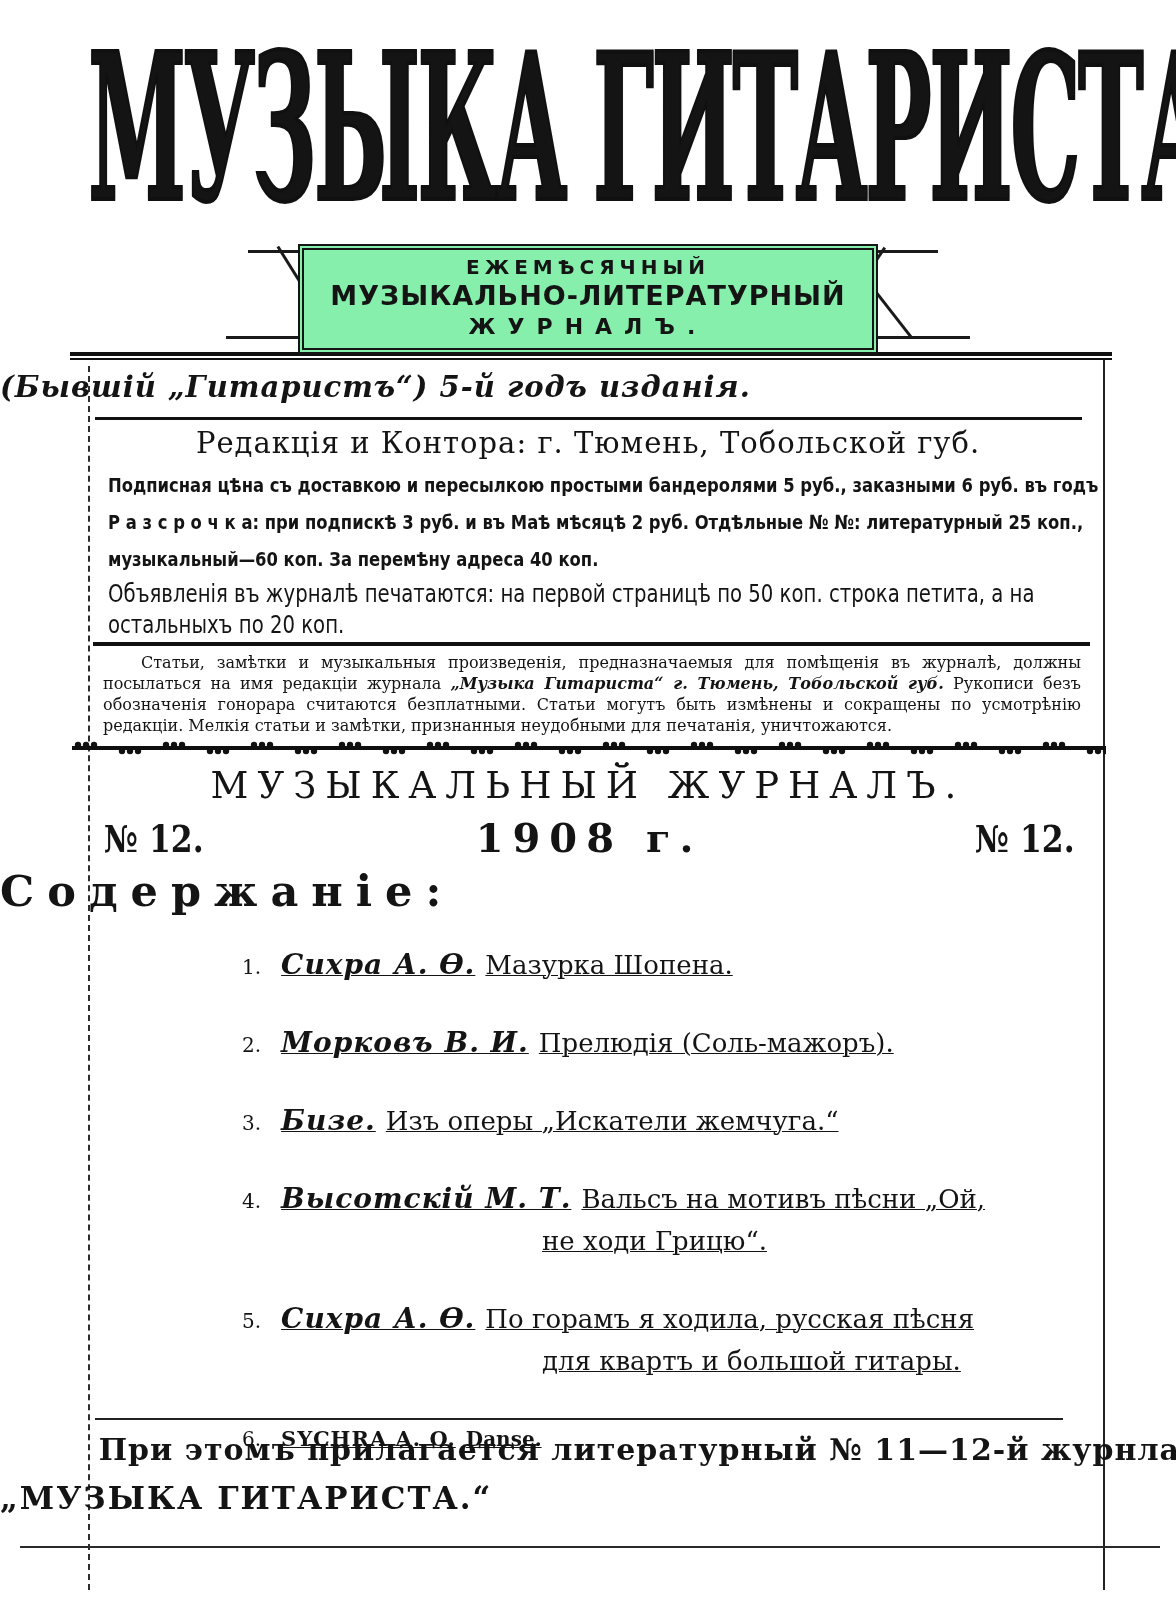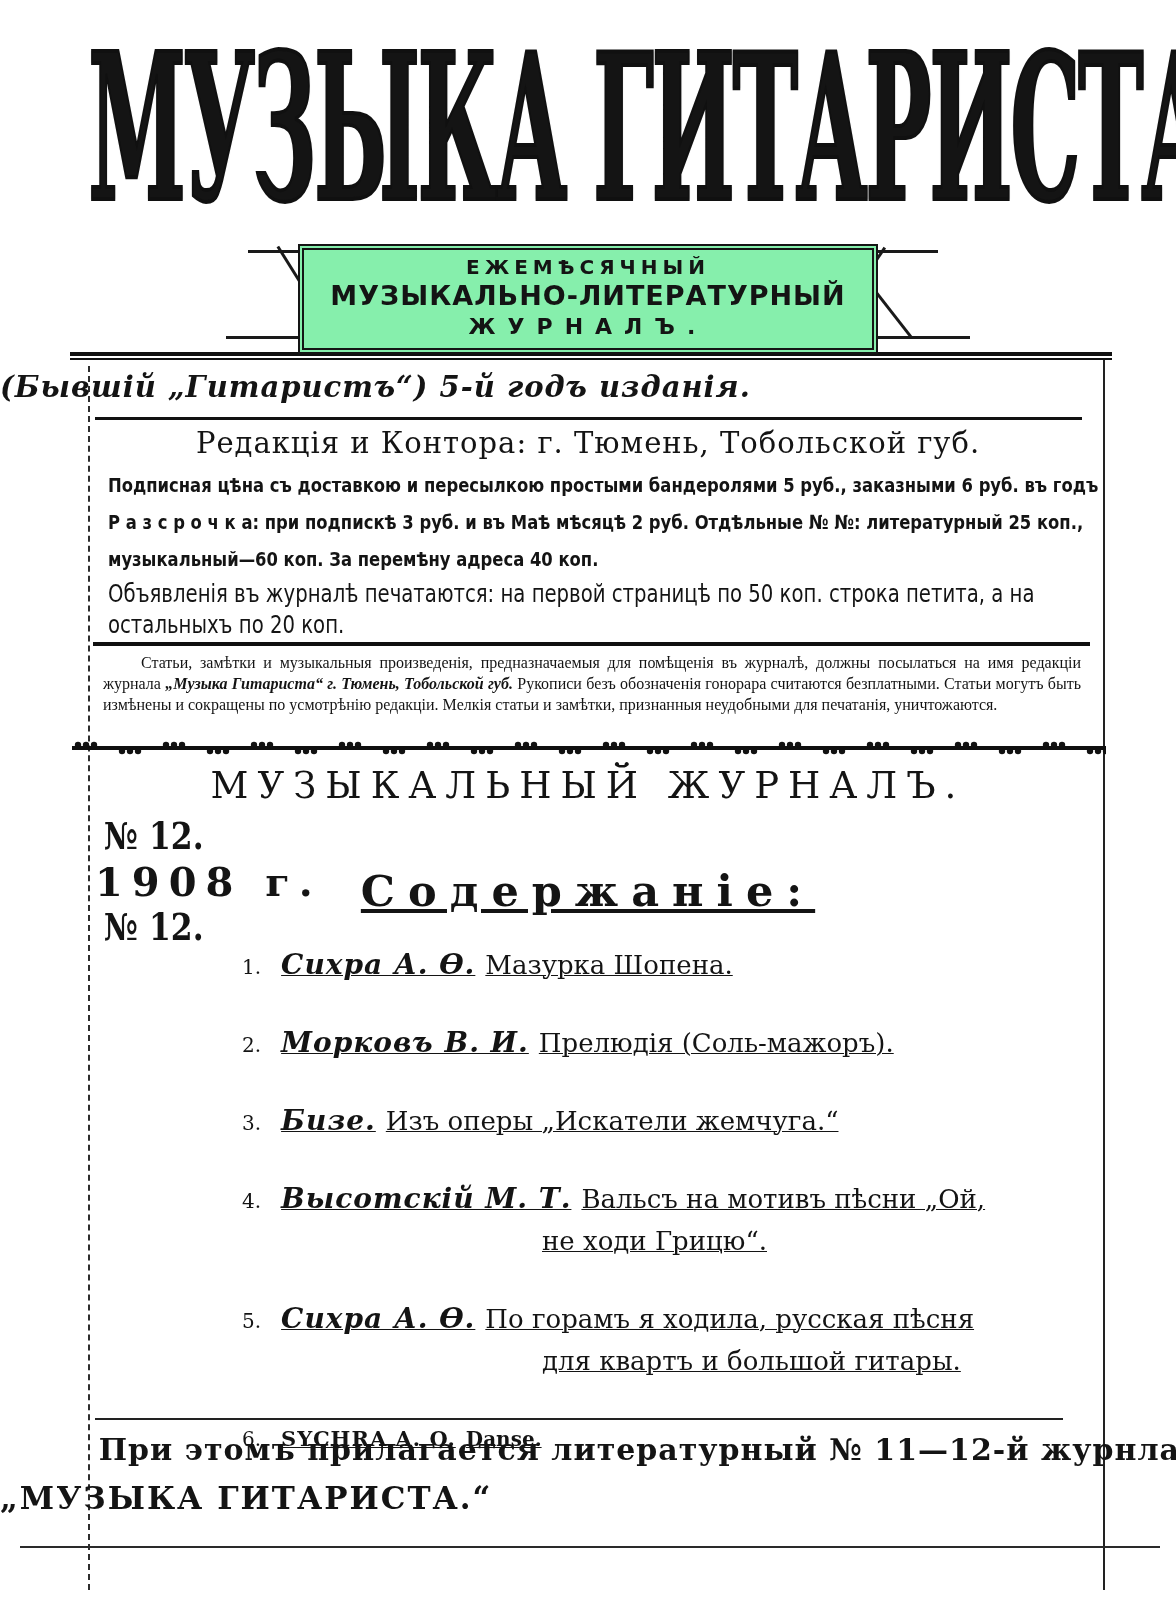--- a/index.html
+++ b/index.html
@@ -59,36 +59,36 @@
     line-height:37px; white-space:nowrap;
   }
   .ads {
     position:absolute; top:579px; left:108px; width:1190px;
     transform:scaleX(0.82); transform-origin:left top;
     font-family:"DejaVu Sans",sans-serif; font-size:24px; line-height:31px;
     white-space:nowrap;
   }
   .submissions {
     position:absolute; top:652px; left:103px; width:978px;
-    font-size:16px; line-height:21px; text-align:justify; text-indent:38px;font-family:Liberation Serif, serif;
+    font-size:16px; line-height:21px; text-align:justify; text-indent:38px;
   }
   .submissions .journal-name { font-weight:bold; font-style:italic; }
 
   
   .section-title {
     position:absolute; top:764px; left:0; width:100%; text-align:center;
     font-size:37px; letter-spacing:9px; font-weight:500;
   }
   .issue-row { position:absolute; top:814px; left:95px; width:988px;
-    display:flex; justify-content:space-between; align-items:baseline;flex-direction:column; }
+    display:flex; justify-content:space-between; align-items:baseline; }
   .issue-no { font-weight:bold; font-size:37px; letter-spacing:0px; font-family:"DejaVu Serif",serif; transform:scaleX(0.85); }
   .issue-year { font-weight:bold; font-size:40px; letter-spacing:9px; }
   .contents-heading {
-    position:absolute; top:866px; left:0; width:100%; text-align:center;
-    font-weight:bold; font-size:43px; letter-spacing:13px;text-decoration:underline;
+    position:absolute; top:866px; left:0; width:100%; 
+    font-weight:bold; font-size:43px; letter-spacing:13px;
   }
   .contents-list { position:absolute; top:946px; left:242px; width:775px;text-decoration:underline; }
   .toc-item { padding-left:300px; text-indent:-300px; line-height:38px; margin-bottom:36px; }
   .toc-num { display:inline-block; font-size:20px; margin-right:20px; text-indent:0; }
   .toc-author { font-weight:bold; font-style:italic; font-size:28px; letter-spacing:1px; margin-right:10px; }
   .toc-title { font-size:26px; }
   .toc-item.latin { margin-top:6px; }
   .toc-item.latin .toc-author { font-style:normal; font-size:21px; letter-spacing:1px; }
   .toc-item.latin .toc-title { font-size:20px; font-weight:bold; }
 

